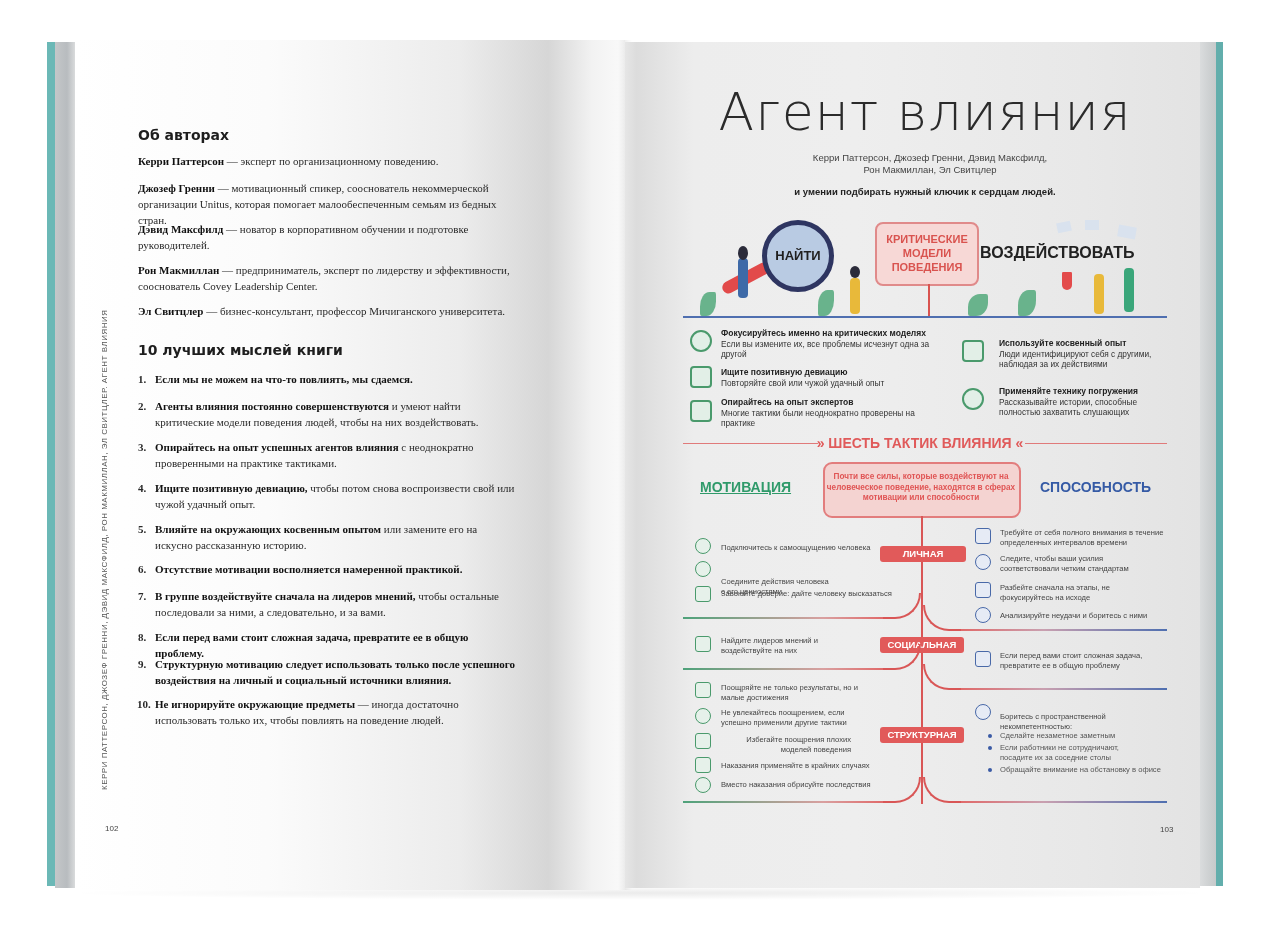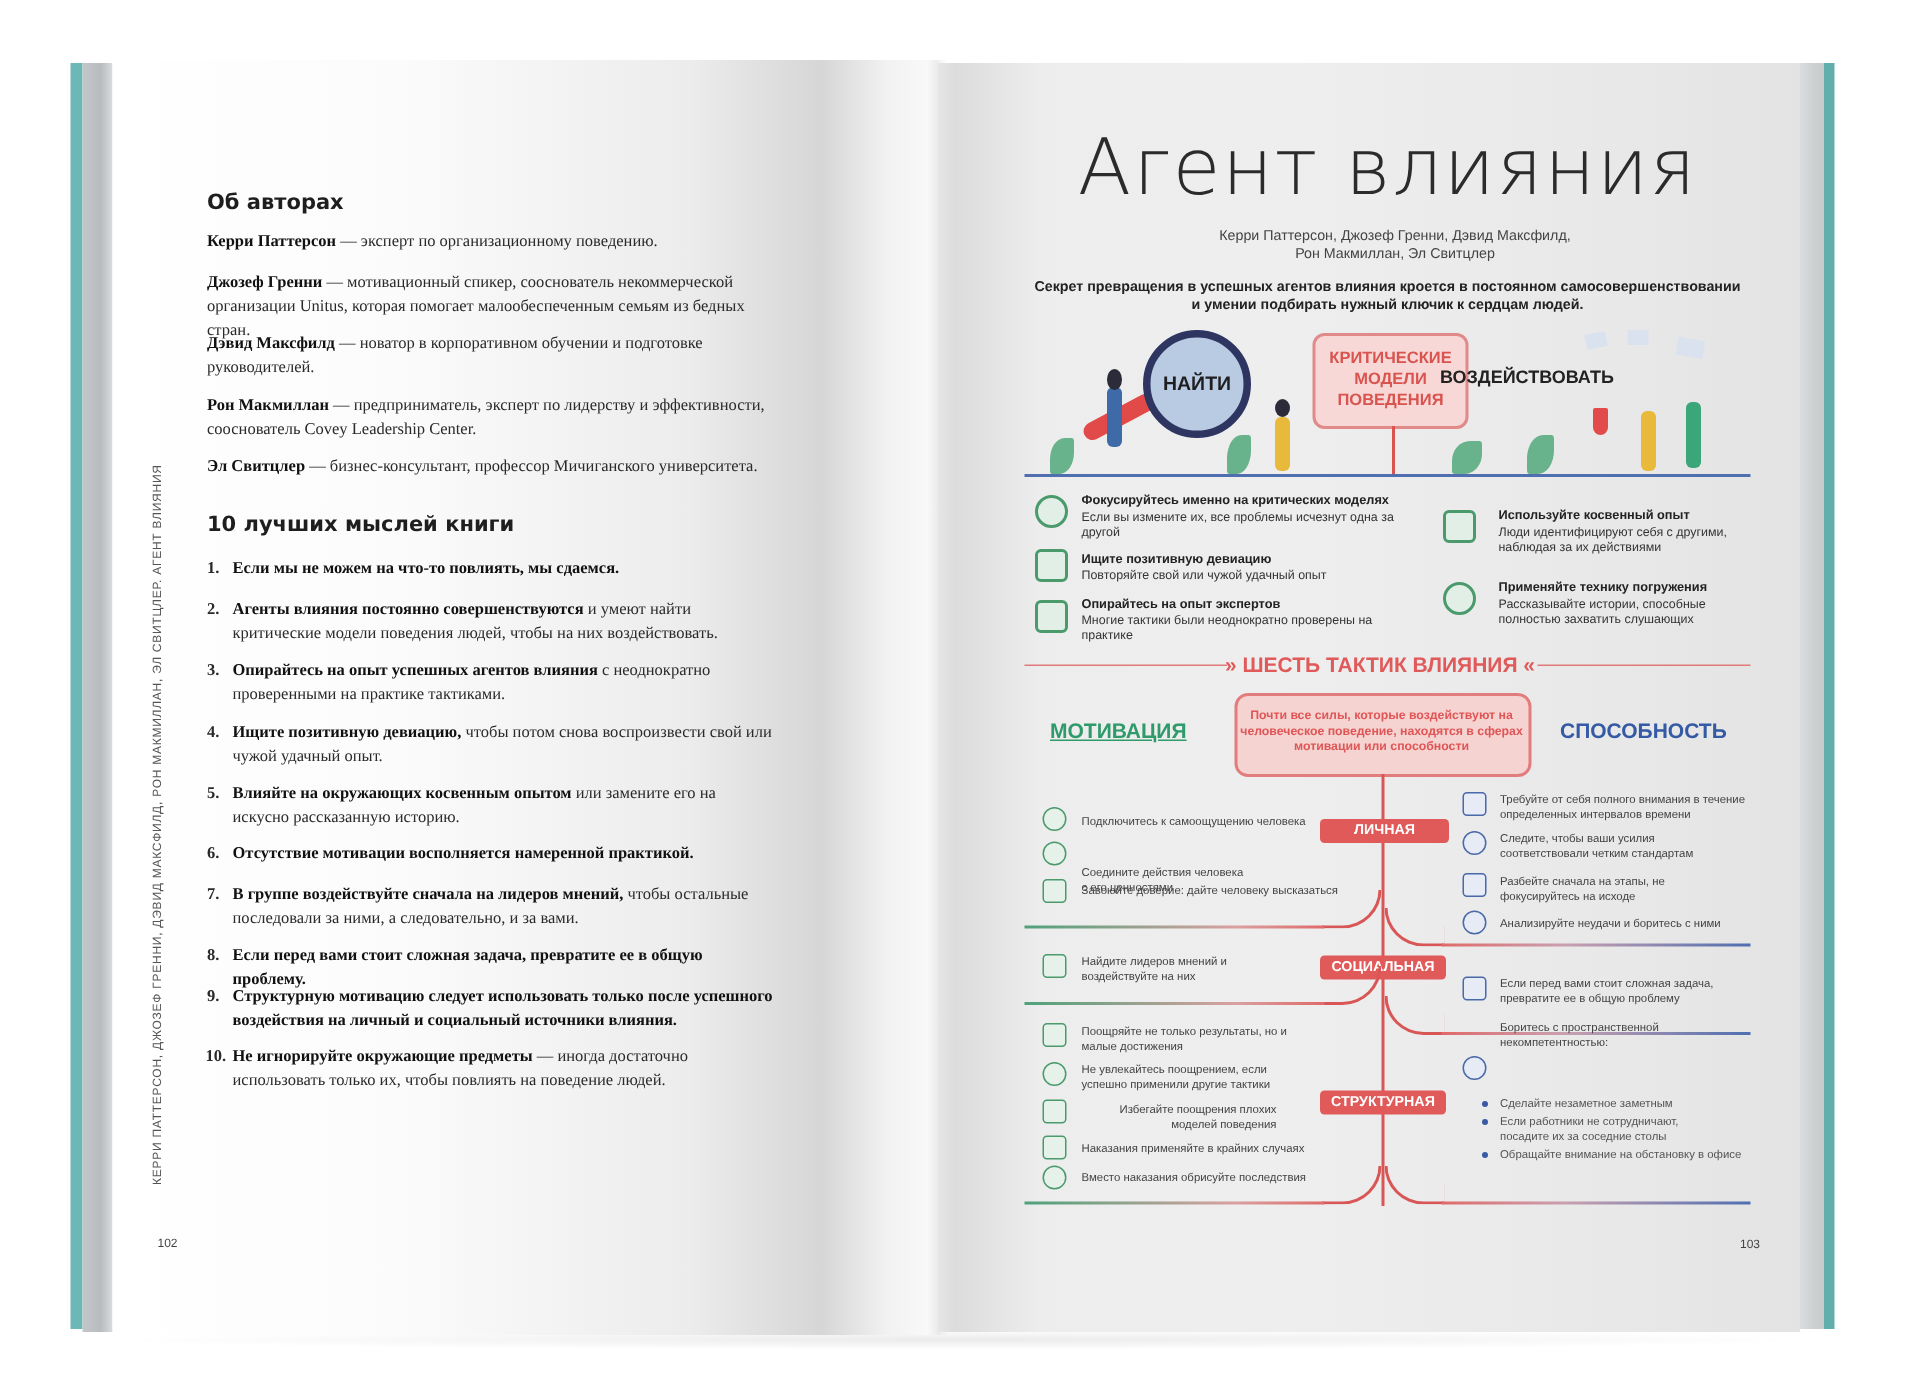--- a/index.html
+++ b/index.html
@@ -36,21 +36,21 @@
   .title span{font-weight:normal;}
   .authors-r{left:690px;top:152px;width:480px;text-align:center;font-size:9.5px;color:#444;line-height:12px;}
   .lead{left:680px;top:186px;width:490px;text-align:center;font-size:9.5px;font-weight:bold;color:#222;line-height:12px;}
   .ground{left:683px;top:316px;width:484px;height:2px;background:#4f6fb0;}
   .lens{left:762px;top:220px;width:62px;height:62px;border-radius:50%;border:5px solid #2e3561;background:#b9cbe3;}
   .lens-text{left:762px;top:220px;width:72px;height:72px;line-height:72px;text-align:center;font-weight:bold;font-size:13px;color:#1f1f1f;}
   .handle{left:720px;top:272px;width:52px;height:12px;background:#e24a4a;border-radius:6px;transform:rotate(-28deg);}
   .sign{left:875px;top:222px;width:100px;height:60px;border:2px solid #e08a8a;border-radius:8px;background:#f7d8d6;}
   .sign-text{left:875px;top:232px;width:104px;text-align:center;font-weight:bold;font-size:11px;line-height:14px;color:#d9534f;}
   .pole{left:928px;top:284px;width:2px;height:32px;background:#d9534f;}
-  .act{left:960px;top:244px;font-weight:bold;font-size:12px;color:#222;}
+  .act{left:980px;top:244px;font-weight:bold;font-size:16px;color:#222;}
   .person{width:10px;border-radius:4px;}
   .leaf{border-radius:60% 10% 60% 10%;background:#69b38c;}
 
   .tip{width:230px;font-size:8.3px;line-height:10.5px;color:#333;}
   .tip b{color:#222;font-size:8.5px;}
   .ico{width:22px;height:22px;border-radius:50%;}
   .ico-g{background:#e2efe7;border:2px solid #4a9a6c;box-sizing:border-box;}
 
   .six-line{top:443px;height:1px;background:#e07a7a;}
   .six-title{left:815px;top:435px;width:210px;text-align:center;font-weight:bold;font-size:14px;color:#e05a5a;}
@@ -141,21 +141,20 @@
 <div class="abs spine-shadow"></div>
 
 <div class="abs page-right"></div>
 
 <div class="abs title"><span style="font-weight:200;">Агент влияния</span></div>
 <div class="abs authors-r">
   <div>Керри Паттерсон, Джозеф Гренни, Дэвид Максфилд,</div>
   <div>Рон Макмиллан, Эл Свитцлер</div>
 </div>
 <div class="abs lead">
-  <div>Секрет превращения в успешных агентов влияния кроется в постоянном самосовершенствовании</div>
   <div>и умении подбирать нужный ключик к сердцам людей.</div>
 </div>
 
 <div class="abs handle"></div>
 <div class="abs lens"></div>
 <div class="abs lens-text">НАЙТИ</div>
 <div class="abs person" style="left:738px;top:258px;height:40px;background:#3e6aa8;"></div>
 <div class="abs person" style="left:738px;top:246px;height:14px;border-radius:50%;background:#2b2b3a;"></div>
 <div class="abs person" style="left:850px;top:278px;height:36px;background:#e8b93a;"></div>
 <div class="abs person" style="left:850px;top:266px;height:12px;border-radius:50%;background:#2b2b3a;"></div>
@@ -241,21 +240,21 @@
 <div class="abs mini mg" style="left:695px;top:708px;border-radius:50%;"></div>
 <div class="abs row-l" style="left:721px;top:708px;width:150px;">Не увлекайтесь поощрением, если успешно применили другие тактики</div>
 <div class="abs mini mg" style="left:695px;top:733px;"></div>
 <div class="abs row-l" style="left:721px;top:735px;width:130px;text-align:right;">Избегайте поощрения плохих моделей поведения</div>
 <div class="abs mini mg" style="left:695px;top:757px;"></div>
 <div class="abs row-l" style="left:721px;top:761px;width:160px;">Наказания применяйте в крайних случаях</div>
 <div class="abs mini mg" style="left:695px;top:777px;border-radius:50%;"></div>
 <div class="abs row-l" style="left:721px;top:780px;width:160px;">Вместо наказания обрисуйте последствия</div>
 
 <div class="abs mini mb" style="left:975px;top:704px;border-radius:50%;"></div>
-<div class="abs row-r" style="left:1000px;top:680px;width:120px;">Боритесь с пространственной некомпетентностью:</div>
+<div class="abs row-r" style="left:1000px;top:712px;width:120px;">Боритесь с пространственной некомпетентностью:</div>
 <div class="abs dot" style="left:988px;top:734px;"></div>
 <div class="abs row-r" style="left:1000px;top:731px;color:#555;">Сделайте незаметное заметным</div>
 <div class="abs dot" style="left:988px;top:746px;"></div>
 <div class="abs row-r" style="left:1000px;top:743px;width:140px;color:#555;">Если работники не сотрудничают, посадите их за соседние столы</div>
 <div class="abs dot" style="left:988px;top:768px;"></div>
 <div class="abs row-r" style="left:1000px;top:765px;width:170px;color:#555;">Обращайте внимание на обстановку в офисе</div>
 
 <div class="abs curve-l" style="left:881px;top:777px;"></div>
 <div class="abs sep-l" style="top:801px;width:200px;"></div>
 <div class="abs curve-r" style="left:923px;top:777px;"></div>

